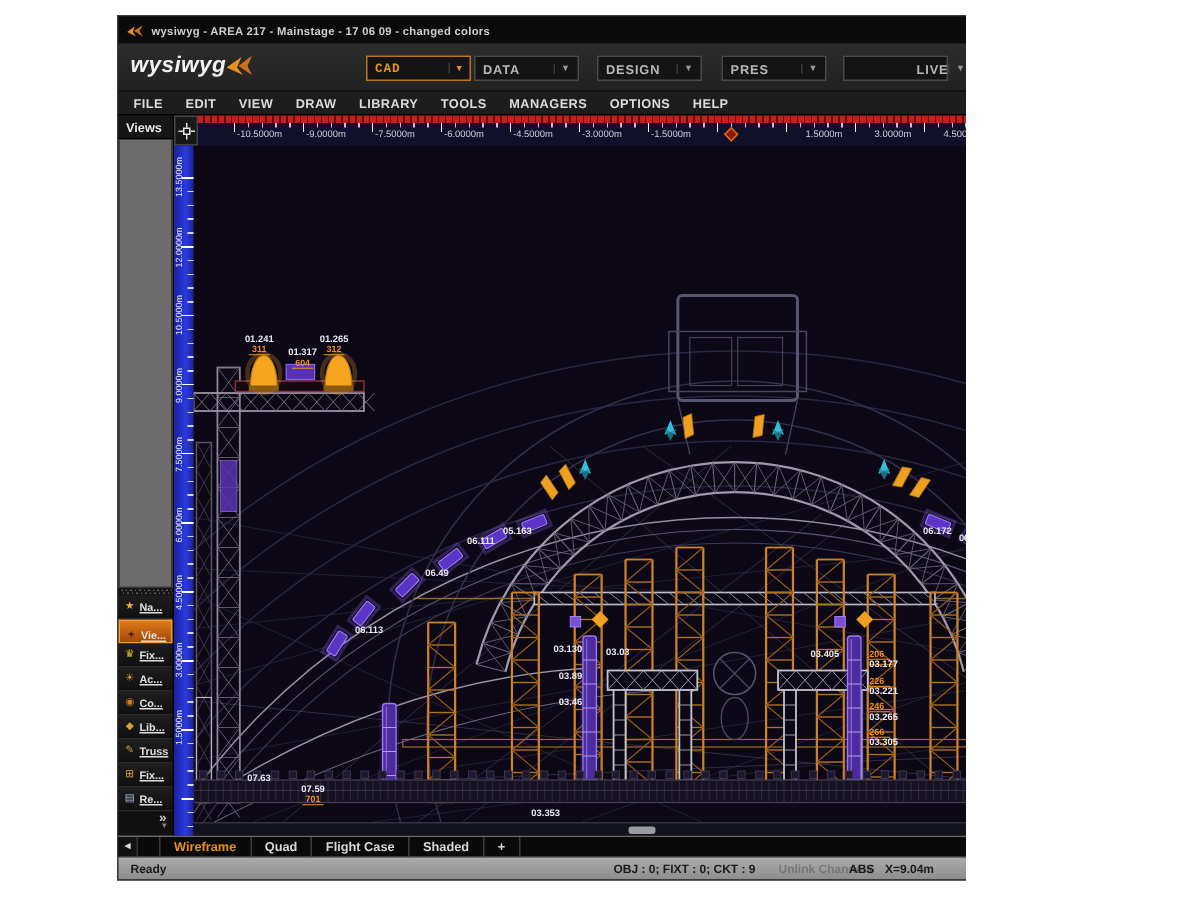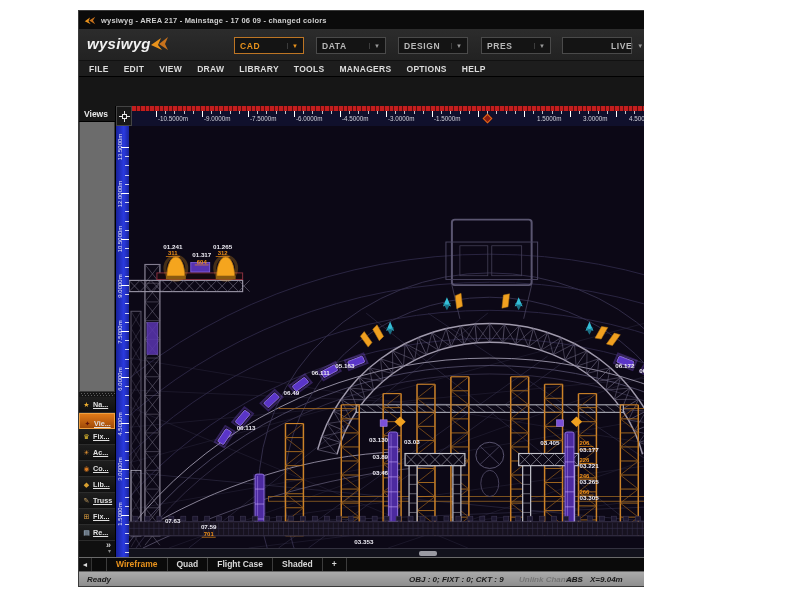--- a/index.html
+++ b/index.html
@@ -21,21 +21,21 @@
   .mode-btn .ml { font-size:8.5px; font-weight:bold; letter-spacing:.6px; color:#b8b8b8; }
   .mode-btn .caret { font-size:6px; color:#999; border-left:1px solid #3c3c3c; padding-left:4px; }
   .mode-btn.active { border-color:#bd7524; }
   .mode-btn.active .ml, .mode-btn.active .caret { color:#e8921c; }
 
   
   .menubar { height:16px; background:#1d1d1d; border-bottom:1px solid #000; display:flex; align-items:center; padding-left:10px; flex:0 0 auto; }
   .menu-item { color:#dcdcdc; font-size:8.5px; font-weight:bold; margin-right:15px; letter-spacing:.3px; }
 
   
-  .main { flex:1 1 auto; display:flex; min-height:0;margin-top:29px; }
+  .main { flex:1 1 auto; display:flex; min-height:0; }
 
   
   .sidebar { width:37px; background:#0f0f0f; display:flex; flex-direction:column; border-right:1px solid #000; }
   .views-tab { height:16px; background:#161616; color:#e8e8e8; font-size:8.5px; font-weight:bold; line-height:16px; padding-left:5px; border-bottom:1px solid #000; }
   .views-panel { flex:1 1 auto; background:#6c6c6c; border:1px solid #3a3a3a; border-top:none; }
   .drag-dots { height:5px; background:#161616;
     background-image:repeating-linear-gradient(90deg,#5e5e5e 0 1px,transparent 1px 3px),repeating-linear-gradient(90deg,#5e5e5e 0 1px,transparent 1px 3px);
     background-size:100% 1px,100% 1px; background-position:2px 1px,3px 3px; background-repeat:no-repeat; }
   .shortcut { height:16px; display:flex; align-items:center; background:linear-gradient(#1e1e1e,#101010); border-bottom:1px solid #2c2c2c; padding-left:2px; cursor:default; }
   .shortcut .ic { width:11px; text-align:center; font-size:7px; line-height:8px; }
@@ -80,21 +80,21 @@
 
   
   .tabbar { height:14px; background:#0a0a0a; border-top:1px solid #6a6a6a; display:flex; align-items:stretch; flex:0 0 auto; }
   .tab-arrow { width:13px; background:#111; border-right:1px solid #333; color:#ddd; font-size:7px; line-height:13px; text-align:center; }
   .tabs-strip { display:flex; margin-left:14px; }
   .view-tab { padding:0 9px; font-size:8.5px; font-weight:bold; line-height:13px; color:#d8d8d8; border-right:1px solid #3c3c3c; cursor:default; }
   .view-tab:first-child { border-left:1px solid #3c3c3c; }
   .view-tab.active { color:#e8921c; }
 
   
-  .statusbar { height:15px; background:linear-gradient(#aaaaaa,#8e8e8e); position:relative; flex:0 0 auto; border-top:1px solid #666;font-style:italic; }
+  .statusbar { height:15px; background:linear-gradient(#aaaaaa,#8e8e8e); position:relative; flex:0 0 auto; border-top:1px solid #666; }
   .statusbar span { position:absolute; top:3px; font-size:8px; font-weight:bold; color:#1a1a1a; white-space:nowrap; }
   .st-ready { left:8px; }
   .st-obj { left:330px; }
   .st-dim { left:440px; color:rgba(40,40,40,.32) !important; }
   .st-abs { left:487px; }
   .st-x { left:511px; }
   .st-y { left:566px; }
   .st-z { left:638px; }
 </style>
 </head>
@@ -113,21 +113,21 @@
 
     <div class="toolbar">
       <div class="logo">
         <span>wysiwyg</span>
         <svg width="20" height="15" viewBox="0 0 20 15" style="margin-left:-2px">
           <path d="M2,9 L12,2 L9,9 L13,14 Z" fill="#e8921c"></path>
             <path d="M10,8 L19,1 L16,8 L19,14 Z" fill="#c8721c"></path>
         </svg>
       </div>
       <div id="modes">
-          <div class="mode-btn active" style="left: 155px;">
+          <div class="mode-btn active" style="left: 165px; font-family: Liberation Mono, monospace;">
             <span class="ml">CAD</span>
             <span class="caret">▼</span>
           </div>
           <div class="mode-btn" style="left: 237px;">
             <span class="ml">DATA</span>
             <span class="caret">▼</span>
           </div>
           <div class="mode-btn" style="left: 319px;">
             <span class="ml">DESIGN</span>
             <span class="caret">▼</span>

